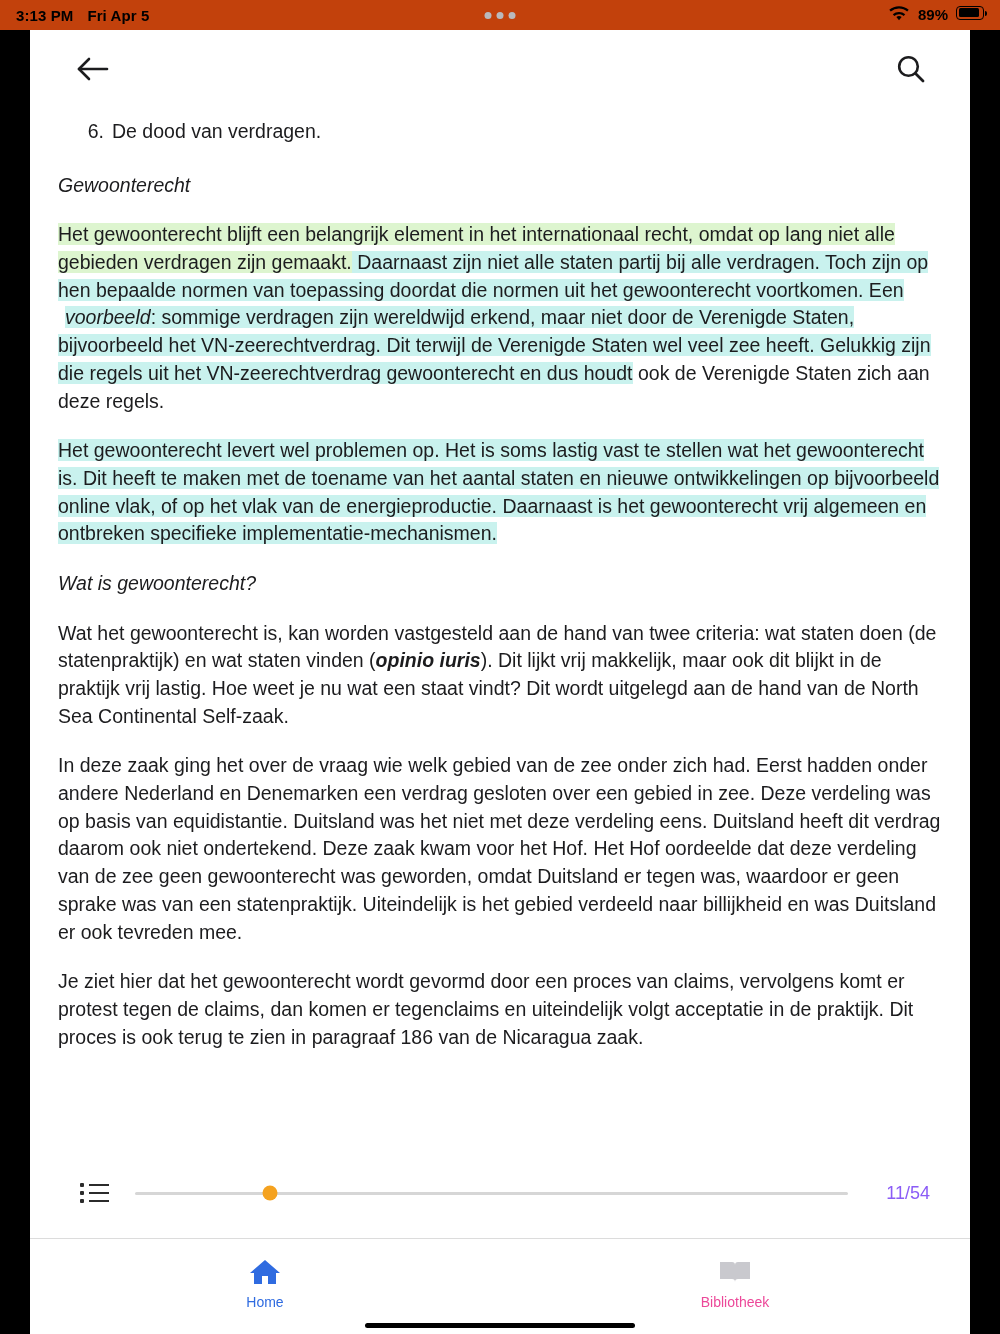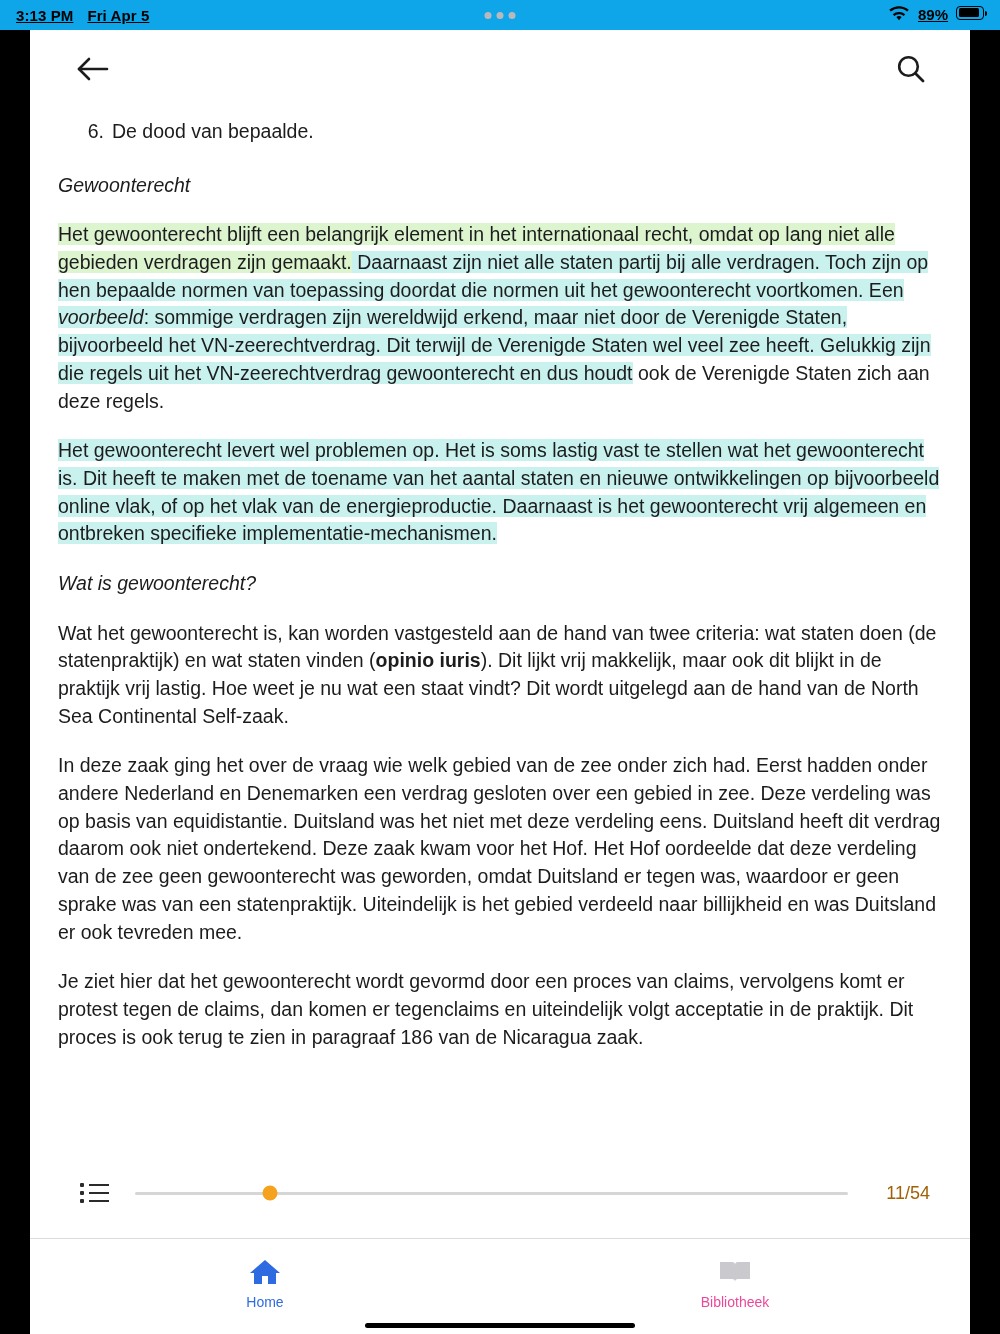--- a/index.html
+++ b/index.html
@@ -13,27 +13,26 @@
     position: relative;
     width: 1000px; height: 1334px;
     background: #000;
     display: flex;
     flex-direction: column;
   }
 
   
   .statusbar {
     height: 30px;
-    background: #0ea5e9;
+    background: #c2410c;
     display: flex;
     align-items: center;
     padding: 0 16px;
     flex: 0 0 30px;
     position: relative;
-    text-decoration: underline;
   }
   .status-left {
     display: flex;
     align-items: center;
     gap: 14px;
     font-size: 15px;
     font-weight: bold;
     color: #000;
     letter-spacing: .1px;
   }
@@ -138,23 +137,23 @@
   }
 
   .subhead {
     font-style: italic;
     font-size: 19.5px;
     margin: 0 0 1px 0;
     color: #1c1c1e;
   }
   .hl-green { background: #ddf5cf; }
   .hl-cyan  { background: #c9f2ee; }
-  em.it { font-style: italic; }
+  em.it { font-style: italic; margin-left: 7px; }
   b.bd { font-weight: normal; }
-  .bi { font-weight: bold; }
+  .bi { font-weight: bold; font-style: italic; }
 
   
   .progressbar {
     flex: 0 0 80px;
     display: flex;
     align-items: center;
     gap: 26px;
     padding: 0 40px 10px 50px;
     background: #fff;
   }
@@ -174,21 +173,21 @@
     position: absolute;
     top: 50%;
     left: 19%;
     transform: translate(-50%, -50%);
     width: 15px; height: 15px;
     border-radius: 50%;
     background: #f5a21f;
   }
   .pagecount {
     font-size: 18px;
-    color: #a16207;
+    color: #8b5cf6;
     min-width: 56px;
     text-align: right;
   }
 
   
   .tabbar {
     flex: 0 0 96px;
     background: #fff;
     border-top: 1px solid #dcdcdc;
     display: flex;
@@ -264,21 +263,21 @@
             <path d="M20.5 20.5 L28 28" stroke="#1c1c1e" stroke-width="2.8" stroke-linecap="round"></path>
           </svg>
         </div>
       </div>
 
       <div class="content">
 
         <ol class="numlist">
           <li>
             <span class="num">6.</span>
-            <span>De dood van bepaalde.</span>
+            <span>De dood van verdragen.</span>
           </li>
         </ol>
 
 
         <p class="subhead">Gewoonterecht</p>
 
         <p><span class="hl-green">Het gewoonterecht blijft een belangrijk element in het internationaal recht, omdat op lang niet alle gebieden verdragen zijn gemaakt.</span><span class="hl-cyan"> Daarnaast zijn niet alle staten partij bij alle verdragen. Toch zijn op hen bepaalde normen van toepassing doordat die normen uit het gewoonterecht voortkomen. Een </span><em class="it hl-cyan">voorbeeld</em><span class="hl-cyan">: sommige verdragen zijn wereldwijd erkend, maar niet door de Verenigde Staten, bijvoorbeeld het VN-zeerechtverdrag. Dit terwijl de Verenigde Staten wel veel zee heeft. Gelukkig zijn die regels uit het VN-zeerechtverdrag gewoonterecht en dus houdt</span><span> ook de Verenigde Staten zich aan deze regels.</span></p>
 
         <p><span class="hl-cyan">Het gewoonterecht levert wel </span><b class="bd hl-cyan">problemen</b><span class="hl-cyan"> op. Het is soms lastig vast te stellen wat het gewoonterecht is. Dit heeft te maken met de toename van het aantal staten en nieuwe ontwikkelingen op bijvoorbeeld online vlak, of op het vlak van de energieproductie. Daarnaast is het gewoonterecht vrij algemeen en ontbreken specifieke implementatie-mechanismen.</span></p>
 

